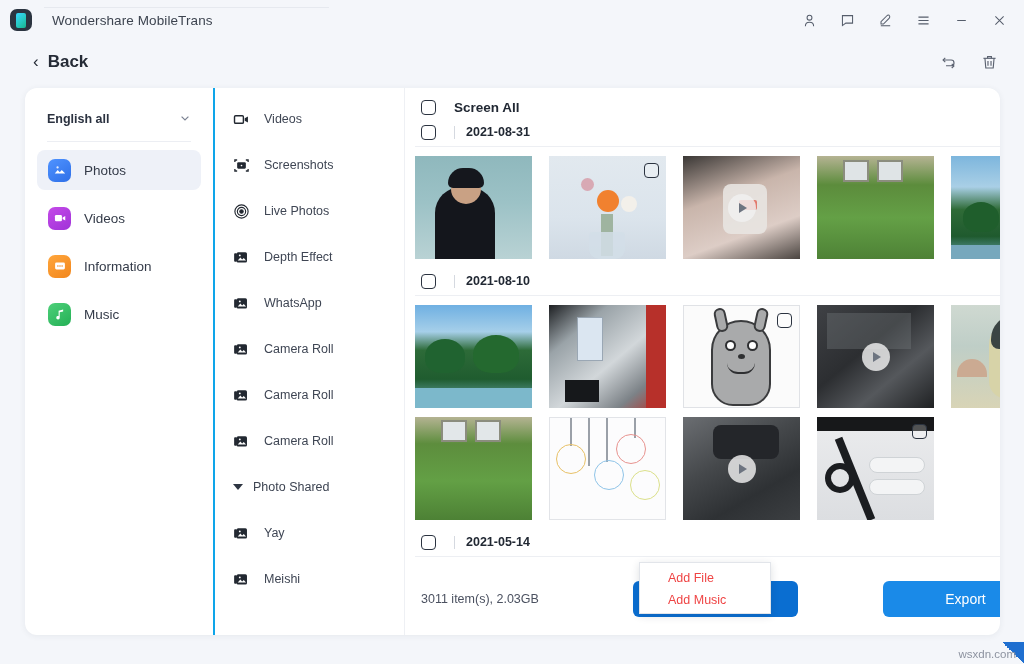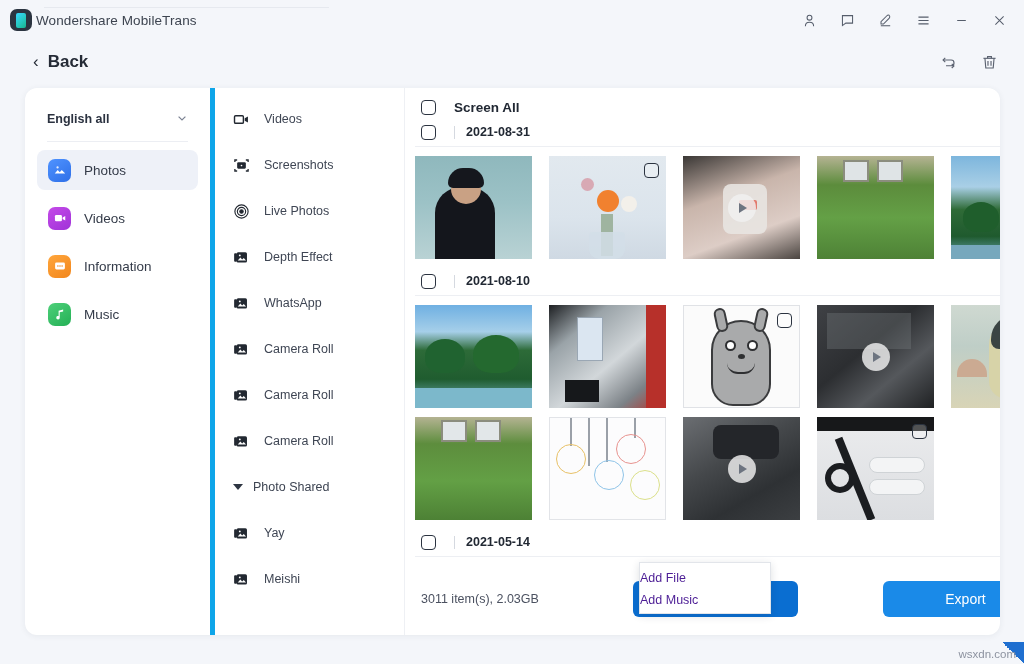--- a/index.html
+++ b/index.html
@@ -23,21 +23,21 @@
   .app-icon {
     width: 22px; height: 22px; margin-left: 10px; border-radius: 7px;
     background: #2b3440; position: relative; overflow: hidden;
     display: flex; align-items: center; justify-content: center;
   }
   .app-icon i {
     display: block; width: 10px; height: 15px; border-radius: 2px;
     background: linear-gradient(135deg,#38d6ff 0%, #27c9c2 55%, #17b48e 100%);
   }
   .app-title {
-    margin-left: 4px; font-size: 13.5px; color: #3d4450; letter-spacing: .1px;
+    margin-left: 20px; font-size: 13.5px; color: #3d4450; letter-spacing: .1px;
   }
   .tb-sep {
     position: absolute; left: 44px; top: 7px; width: 285px; height: 1px;
     background: #e6e9ef;
   }
   .tb-right {
     position: absolute; right: 10px; top: 0; height: 40px;
     display: flex; align-items: center; gap: 8px;
   }
   .tb-btn {
@@ -69,21 +69,21 @@
   .card {
     position: absolute; left: 25px; top: 88px; width: 975px; height: 547px;
     background: #ffffff; border-radius: 12px;
     box-shadow: 0 1px 6px rgba(40,50,70,.07);
     display: flex; overflow: hidden;
   }
 
   
   .nav {
     width: 190px; flex: 0 0 190px; padding-top: 12px;
-    border-right: 5px solid #0ea5e9;
+    border-right: 2px solid #0ea5e9;
   }
   .lang-sel {
     margin: 4px 14px 0 14px; height: 30px;
     display: flex; align-items: center; justify-content: space-between;
     font-size: 12.5px; font-weight: bold; color: #2b3240;
     padding: 0 8px;
   }
   .lang-chev { color: #7d8494; font-size: 11px; }
   .lang-divider { height: 1px; background: #eceef3; margin: 7px 22px 8px 22px; }
 
@@ -181,22 +181,22 @@
   .btn-export { right: 20px; background: #1a8ae8; }
 
   
   .ctx {
     position: absolute; left: 639px; top: 562px; width: 132px; height: 52px;
     background: #ffffff; border: 1px solid #e2e5ea;
     box-shadow: 0 2px 8px rgba(30,40,60,.14); z-index: 40;
     padding: 4px 0;
   }
   .ctx-item {
-    height: 22px; display: flex; align-items: center; 
-    font-size: 12.5px; color: #4c1d95;
+    height: 22px; display: flex; align-items: center; padding-left: 28px;
+    font-size: 12.5px; color: #ef4444;
   }
 
   
   .wm {
     position: absolute; right: 8px; bottom: 4px; font-size: 11.5px; color: #8d93a0;
     z-index: 60;
   }
   .corner {
     position: absolute; right: 0; bottom: 0; width: 22px; height: 22px; z-index: 55;
     background: linear-gradient(225deg, #1f6fd0 0 50%, transparent 50% 100%);

